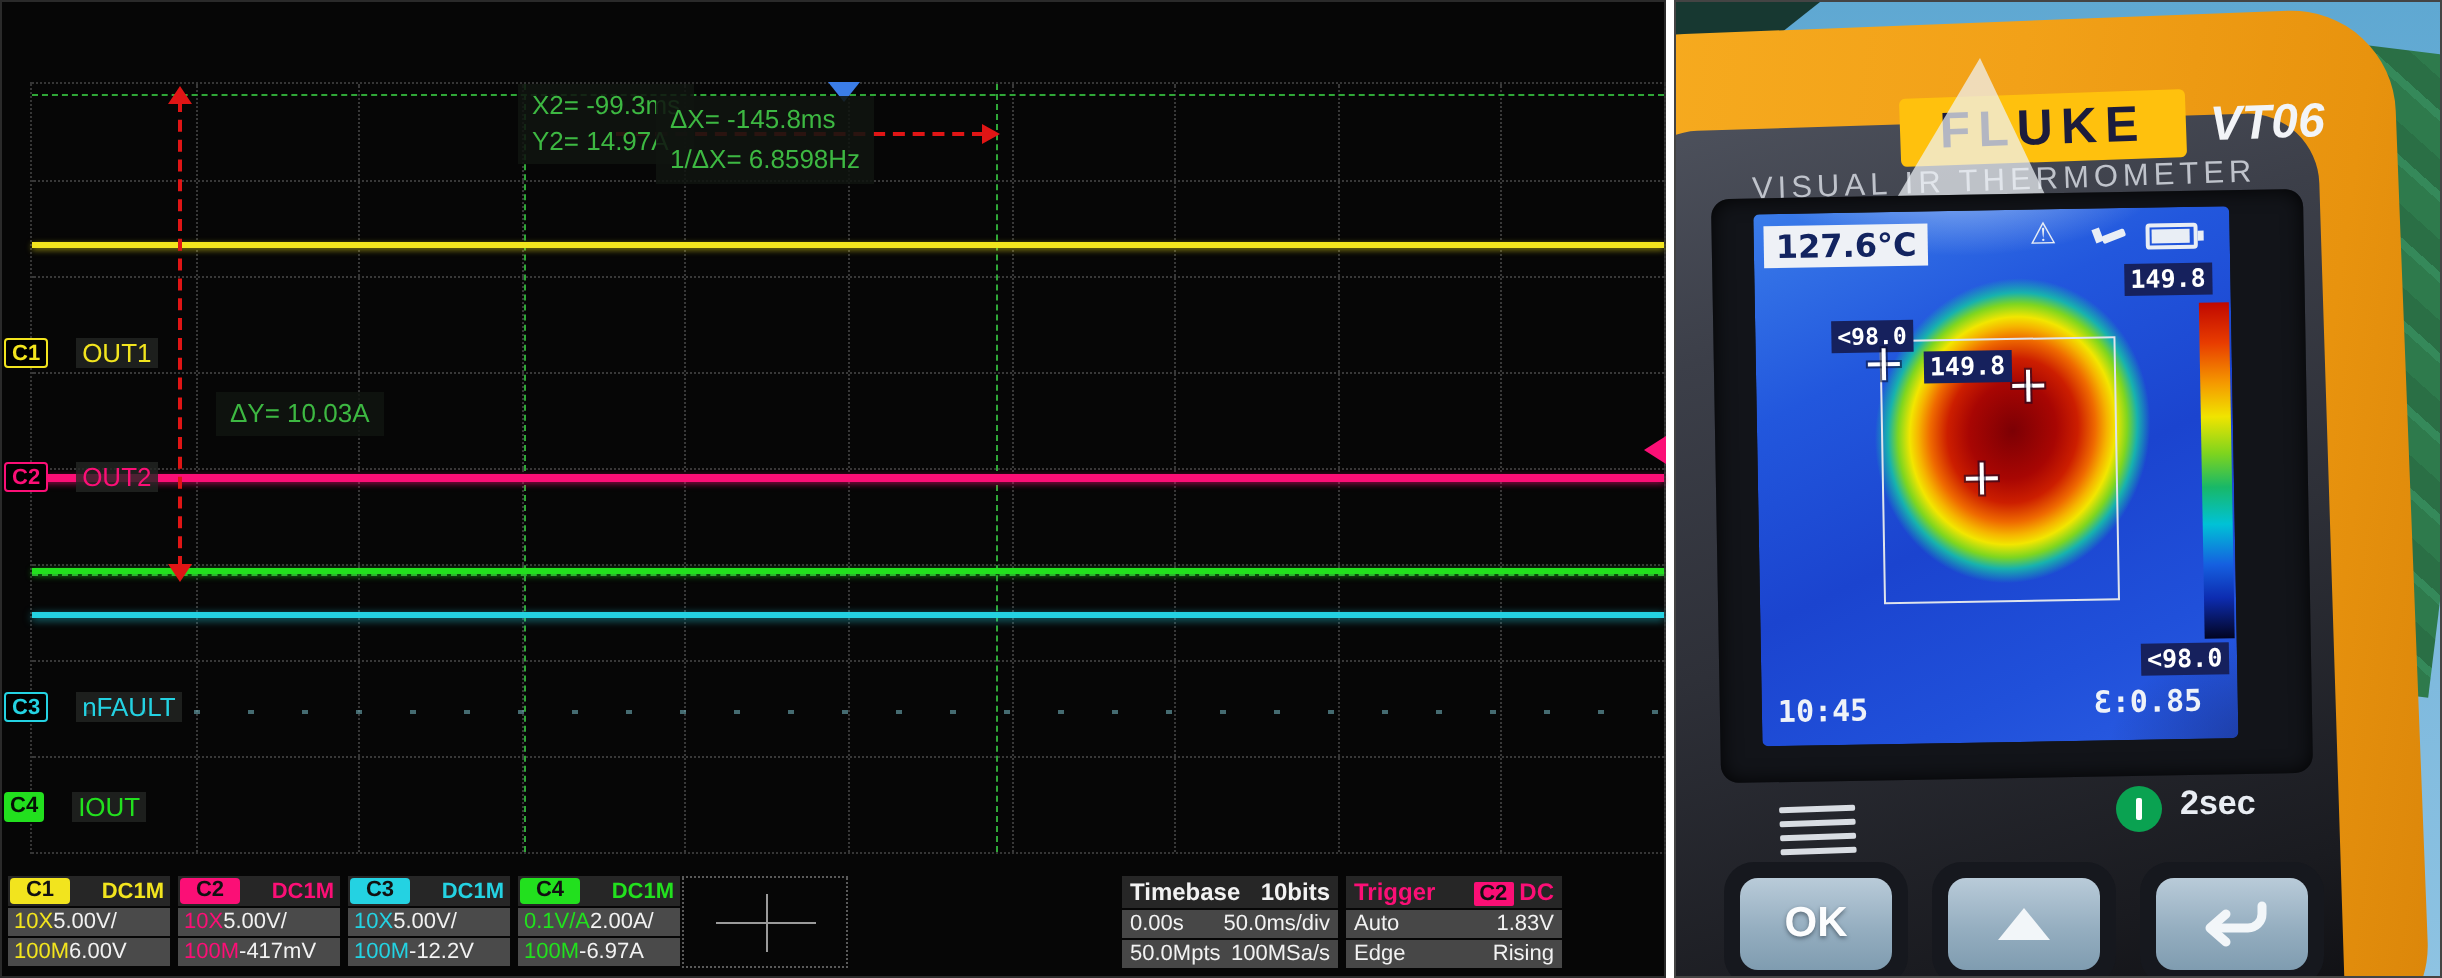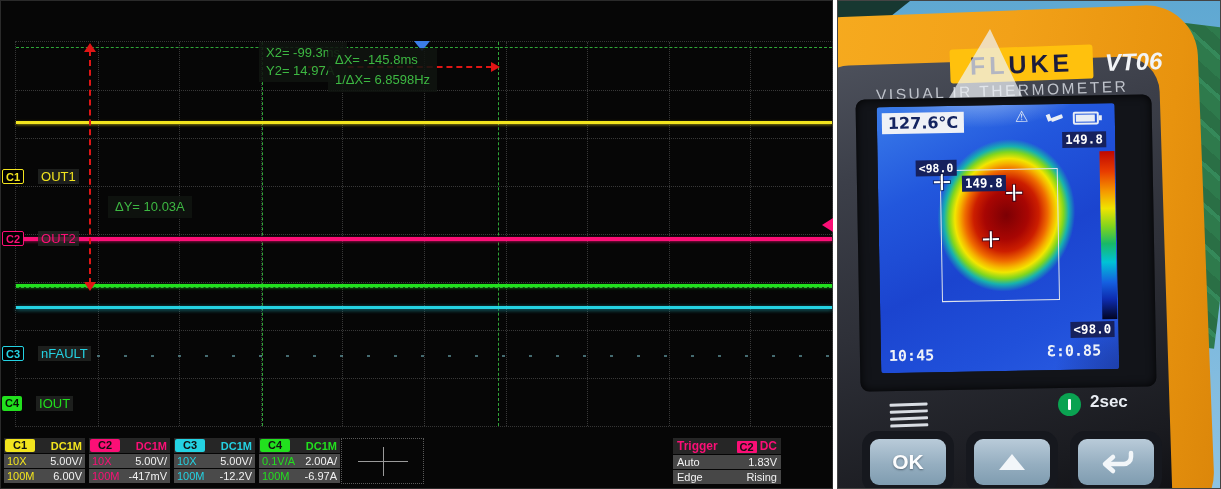--- a/index.html
+++ b/index.html
@@ -46,21 +46,21 @@
   .chlabel { margin-left:14px; font-size:13px; padding:0 3px; background:rgba(35,38,35,.8); }
   .col-c1 { color:#f2e41e; border-color:#f2e41e; }
   .col-c2 { color:#fb0f76; border-color:#fb0f76; }
   .col-c3 { color:#24d2e2; border-color:#24d2e2; }
   .col-c4 { color:#22e01e; border-color:#22e01e; }
 
   
   .chbox { position:absolute; top:437px; width:81px; font-size:11px; }
   .chbox .hdr { display:flex; justify-content:space-between; align-items:center; background:#262626; height:15px; padding-right:3px; font-weight:bold; }
   .chbox .hdr .tag { width:30px; text-align:center; color:#111; font-weight:bold; border-radius:2px; margin:1px; height:13px; line-height:13px; }
-  .chbox .row { display:flex; justify-content:space-between; background:#4a4a4a; height:14px; line-height:14px; margin-top:1px; padding:0 3px; }
+  .chbox .row { display:flex; justify-content:flex-start; background:#4a4a4a; height:14px; line-height:14px; margin-top:1px; padding:0 3px; }
   .chbox .row .val { color:#f2f2f2; }
   .bg-c1 { background:#f2e41e; } .bg-c2 { background:#fb0f76; } .bg-c3 { background:#24d2e2; } .bg-c4 { background:#22e01e; }
 
   #xbox { position:absolute; left:340px; top:437px; width:83px; height:46px; border:1px dotted #5a5a5a; }
   #xbox .ph { position:absolute; left:16px; top:22px; width:50px; height:1px; background:#9a9a9a; }
   #xbox .pv { position:absolute; left:41px; top:8px; width:1px; height:29px; background:#9a9a9a; }
 
   .infopanel { position:absolute; top:437px; width:108px; font-size:11px; color:#f2f2f2; }
   .infopanel .hdr { display:flex; justify-content:space-between; background:#262626; height:16px; line-height:16px; padding:0 4px; font-weight:bold; font-size:12px; }
   .infopanel .row { display:flex; justify-content:space-between; background:#474747; height:14px; line-height:14px; margin-top:1px; padding:0 4px; }
@@ -281,20 +281,34 @@
           <span class="col-c4">100M</span>
           <span class="val">-6.97A</span>
         </div>
     </div>
 
     <div id="xbox">
       <div class="ph"></div>
       <div class="pv"></div>
     </div>
 
+    <div class="infopanel" id="tb-panel">
+      <div class="hdr">
+          <span>Timebase</span>
+          <span>10bits</span>
+        </div>
+      <div class="row">
+          <span>0.00s</span>
+          <span>50.0ms/div</span>
+        </div>
+      <div class="row">
+          <span>50.0Mpts</span>
+          <span>100MSa/s</span>
+        </div>
+    </div>
 
     <div class="infopanel" id="trg-panel">
       <div class="hdr">
         <span class="t">Trigger</span>
         <span class="src">
           <span class="s1">C2</span>
           <span class="s2">DC</span>
         </span>
       </div>
       <div class="row">

